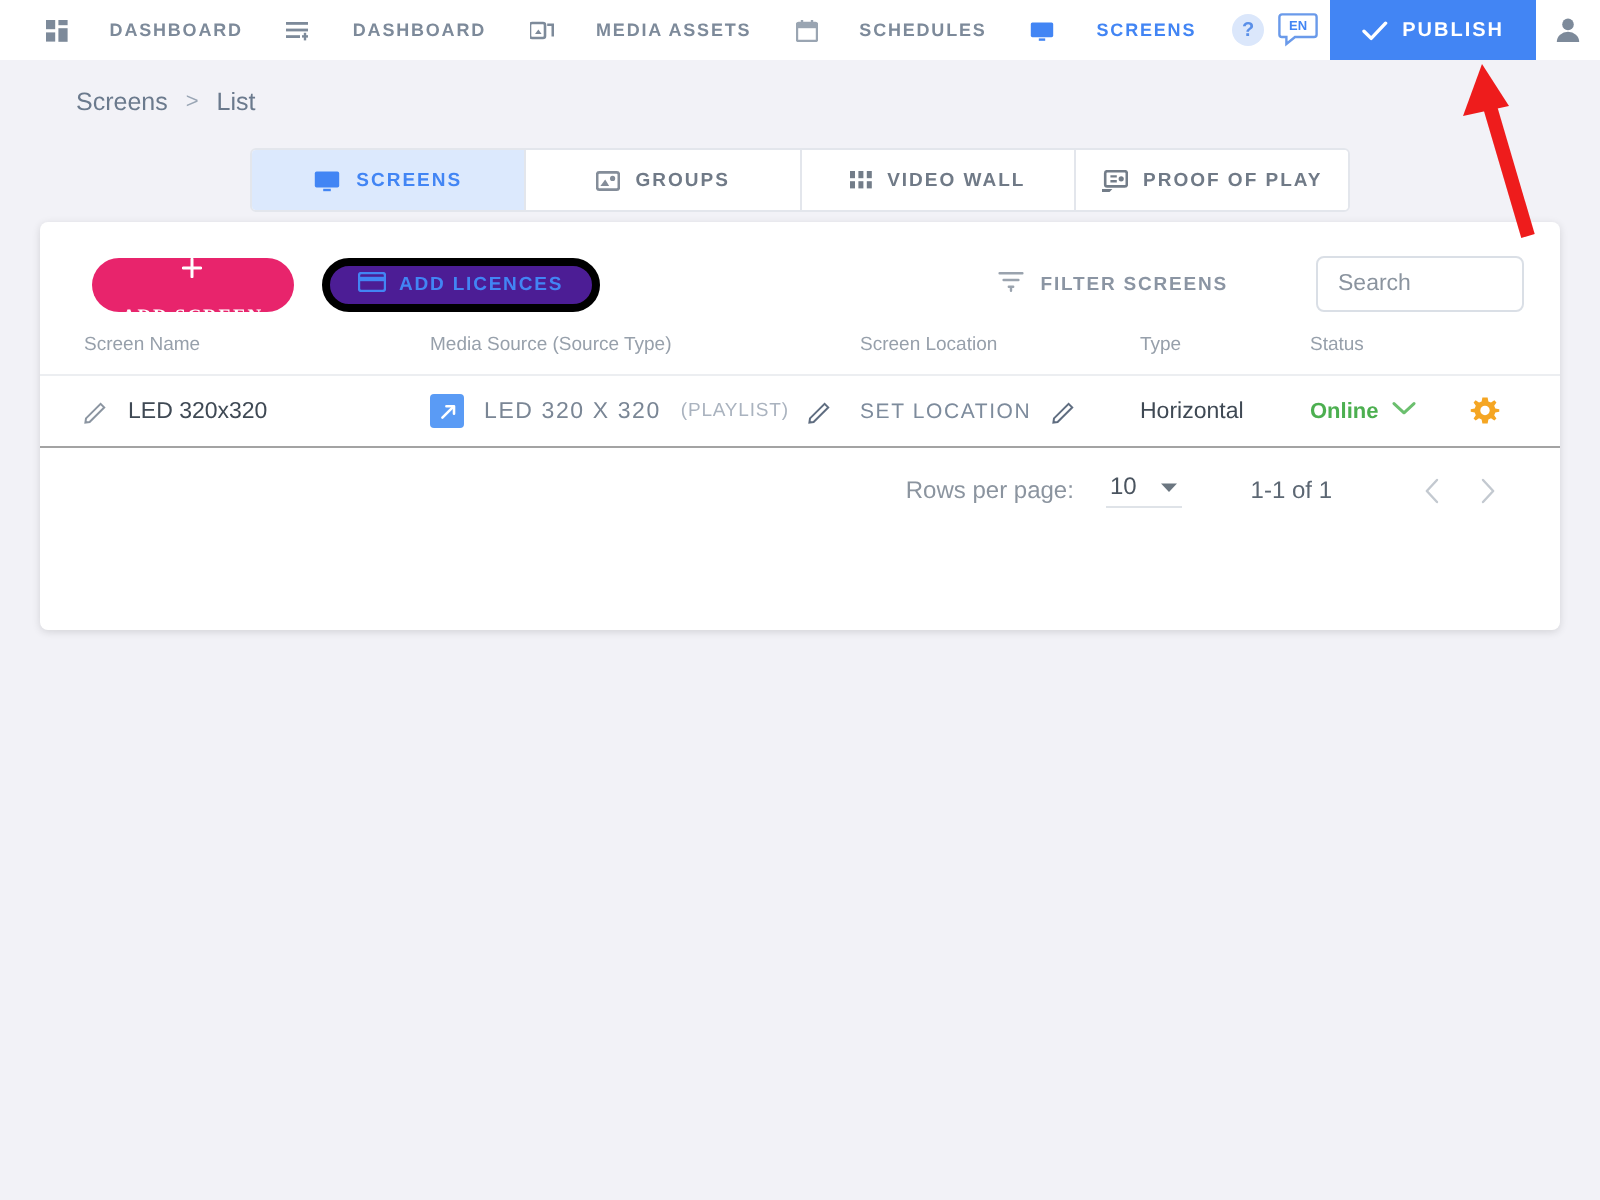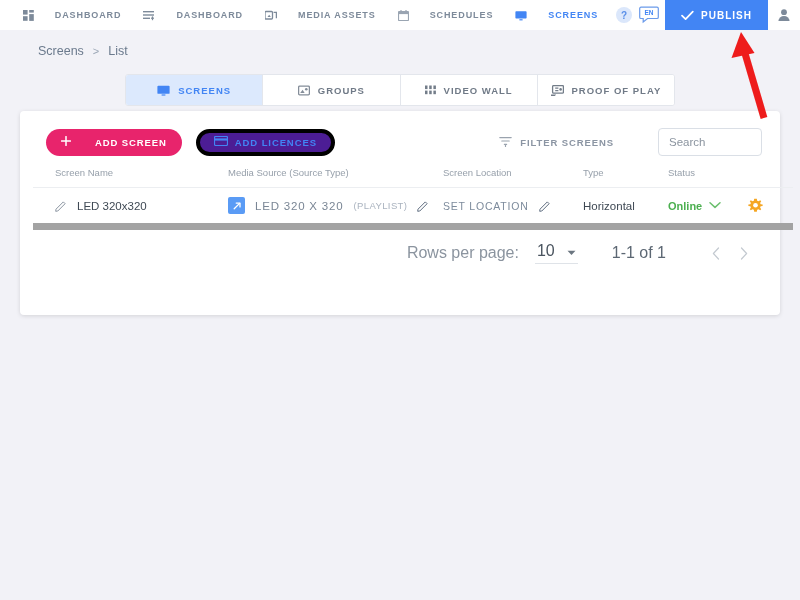--- a/index.html
+++ b/index.html
@@ -102,24 +102,25 @@
   .card-actions {
     display: flex; align-items: center;
     padding: 14px 18px 0 8px;
     height: 48px;
   }
   .btn-add-screen {
     background: #e8246c; color: #fff;
     border: none; border-radius: 16px;
     height: 27px; padding: 0 15px;
     font-size: 9.5px; font-weight: 700; letter-spacing: 0.9px;
-    display: flex; align-items: center; gap: 24px;
+    display: flex; align-items: center; gap: 12px;
     cursor: pointer;
     margin-left: 18px;
-    font-family: Liberation Sans, sans-serif;
+    font-family: Liberation Serif, serif;
+    flex-direction: column;
   }
   .btn-add-licences {
     background: #4c1d95; color: #4285f4;
     border: 4px solid #000000; border-radius: 16px;
     height: 27px; padding: 0 14px;
     font-size: 9.5px; font-weight: 700; letter-spacing: 0.9px;
     display: flex; align-items: center; gap: 7px;
     cursor: pointer;
     margin-left: 14px;
     font-family: "Liberation Sans", sans-serif;
@@ -140,30 +141,30 @@
   }
   .search-box input {
     border: none; outline: none; flex: 1;
     font-size: 11.5px; color: #5c6773;
     font-family: "Liberation Sans", sans-serif;
     background: transparent;
   }
   .search-box input::placeholder { color: #8b949f; }
 
   
-  table.screens { width: 100%; border-collapse: collapse; table-layout: fixed; margin-left: 13px; }
+  table.screens { width: 100%; border-collapse: collapse; table-layout: fixed; }
   table.screens th {
     text-align: left;
     font-size: 9.5px; font-weight: 400; color: #97a0ab;
     padding: 8px 0 9px;
     border-bottom: 1px solid #eceef1;
   }
   table.screens td {
     padding: 9px 0;
-    border-bottom: 7px solid #a3a3a3;
+    border-bottom: 1px solid #a3a3a3;
     font-size: 11.5px; color: #3f4954;
     vertical-align: middle;
   }
   .c1 { width: 195px; padding-left: 22px !important; }
   .c2 { width: 215px; }
   .c3 { width: 140px; }
   .c4 { width: 85px; }
   .c5 { width: 80px; }
   .c6 { width: 45px; }
 
@@ -182,21 +183,21 @@
   .set-location {
     color: #7d8b9c; font-size: 10.5px; letter-spacing: 0.8px; cursor: pointer;
   }
   .status-online { color: #4caf50; font-size: 11px; font-weight: 600; }
   .gear { cursor: pointer; display: flex; }
 
   
   .pagination {
     display: flex; align-items: center; justify-content: flex-end;
     gap: 0; padding: 12px 22px 0 0;
-    font-size: 16px; color: #8b949f;
+    font-size: 12px; color: #8b949f;
   }
   .rpp-label { margin-right: 16px; }
   .rpp-select {
     display: flex; align-items: center; gap: 12px;
     border-bottom: 1px solid #dfe3e8;
     padding: 0 2px 3px 2px;
     cursor: pointer; color: #4a545f;
     margin-right: 34px;
   }
   .page-range { color: #5c6773; margin-right: 36px; }

